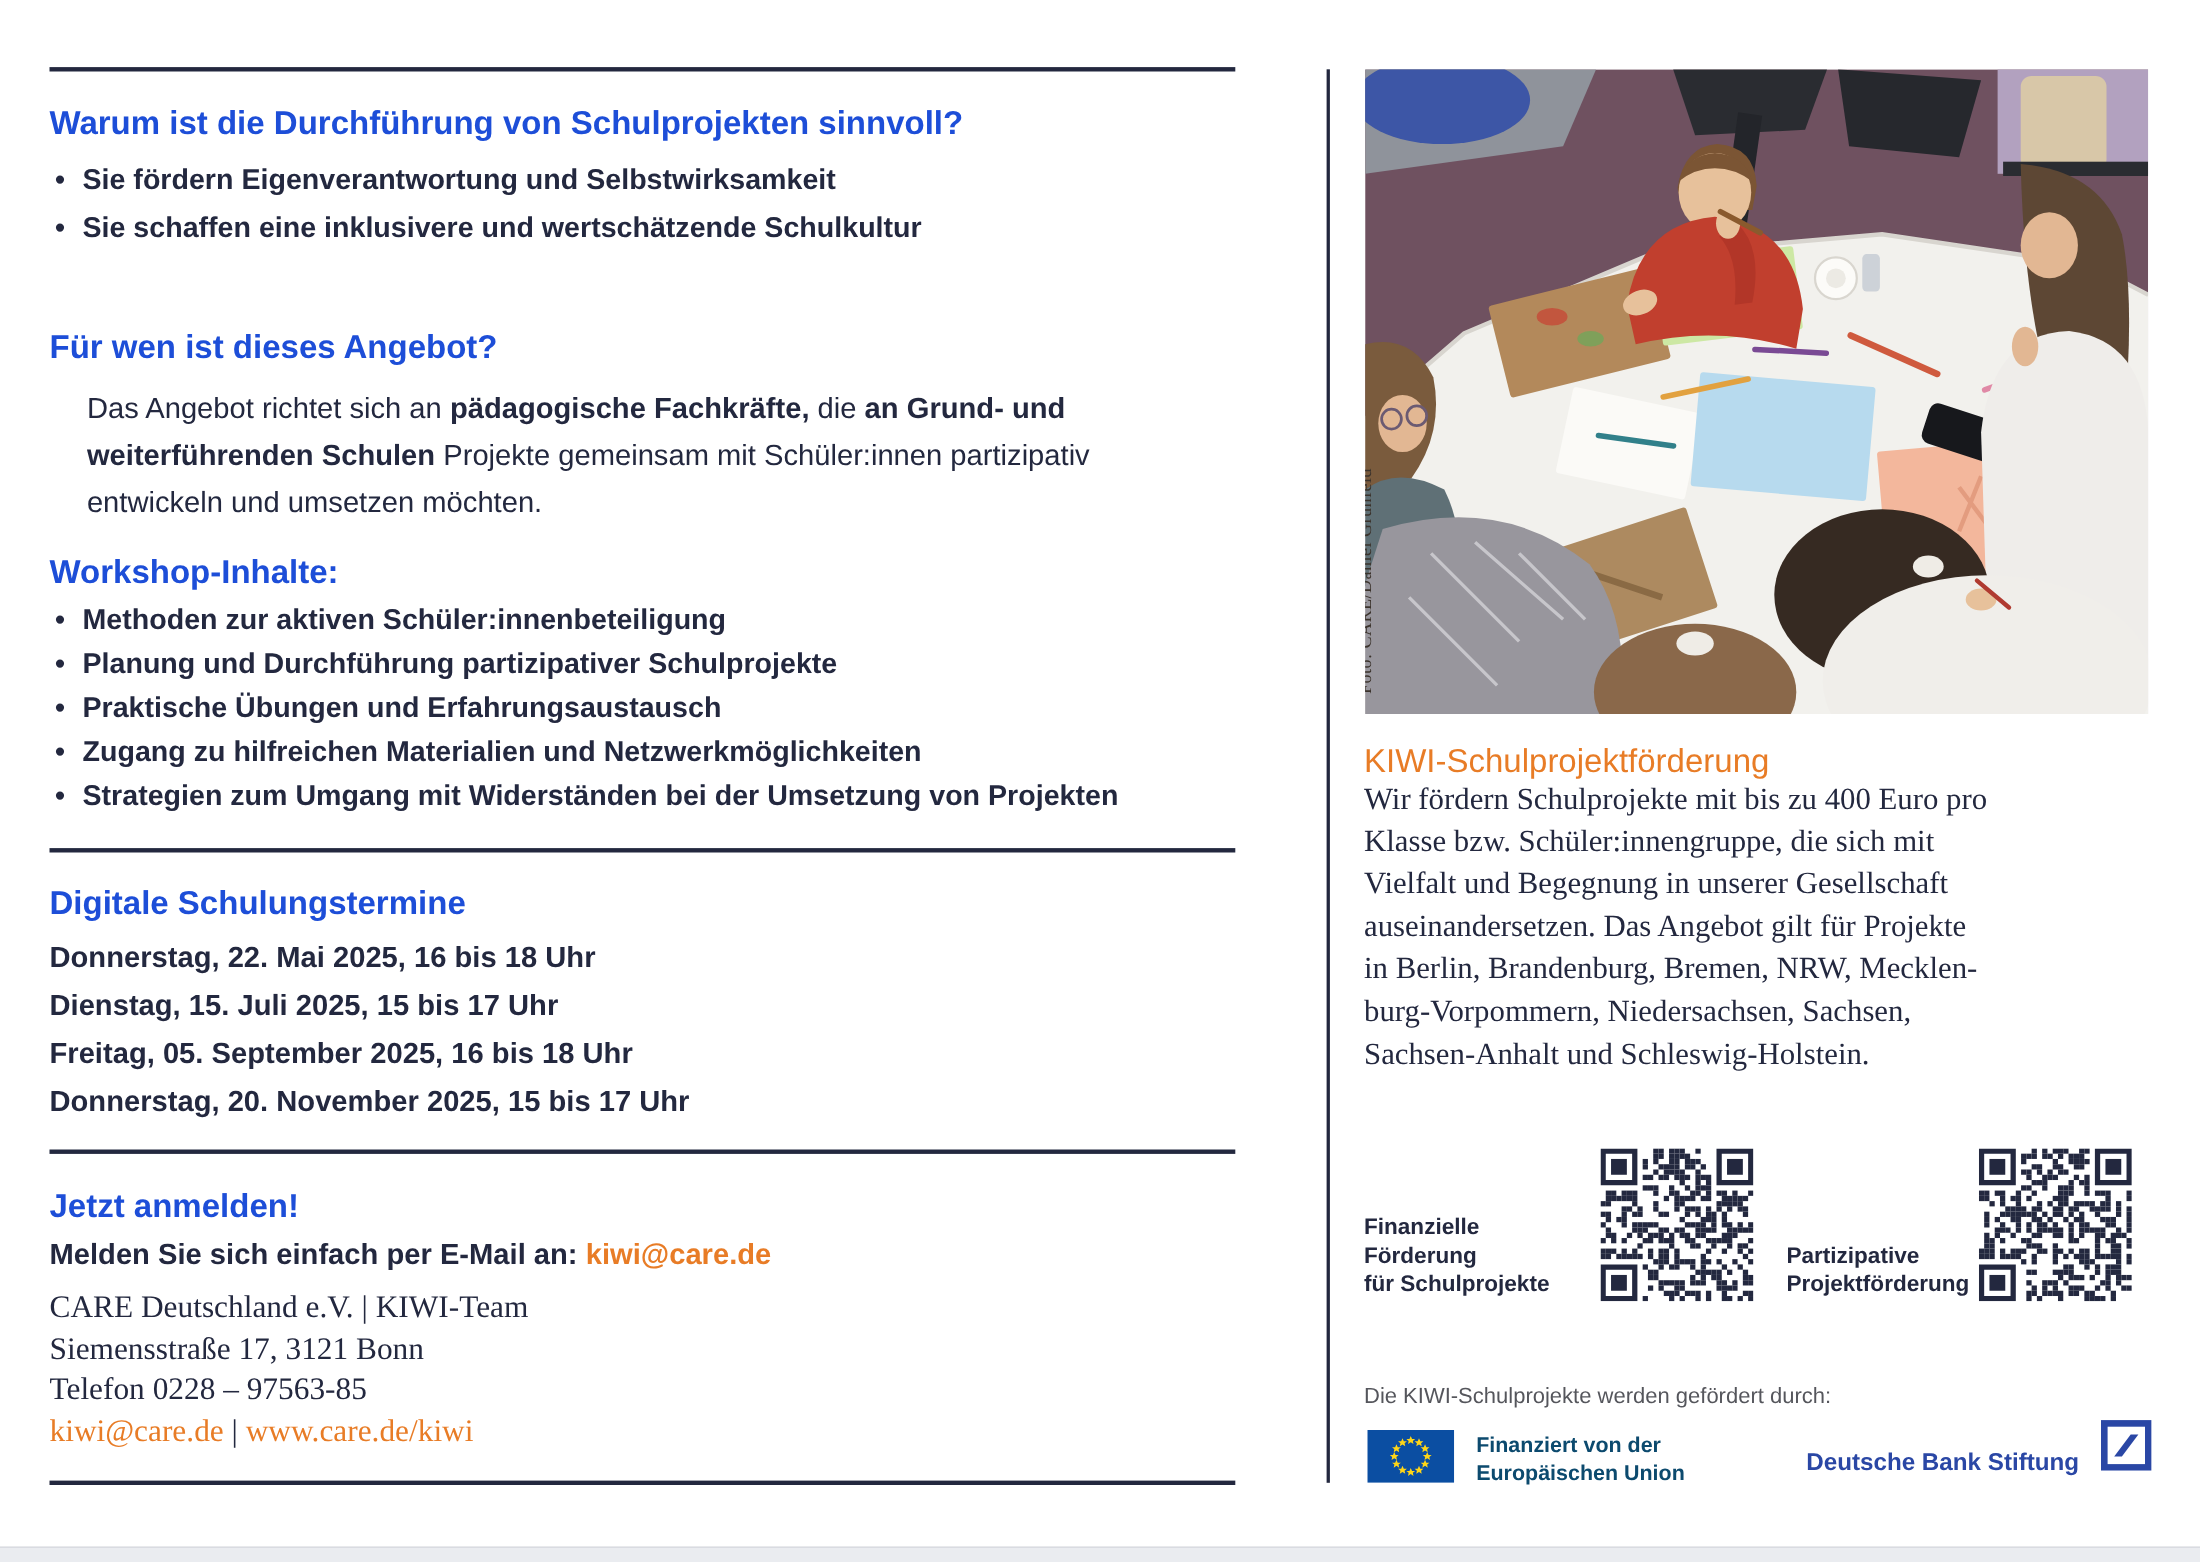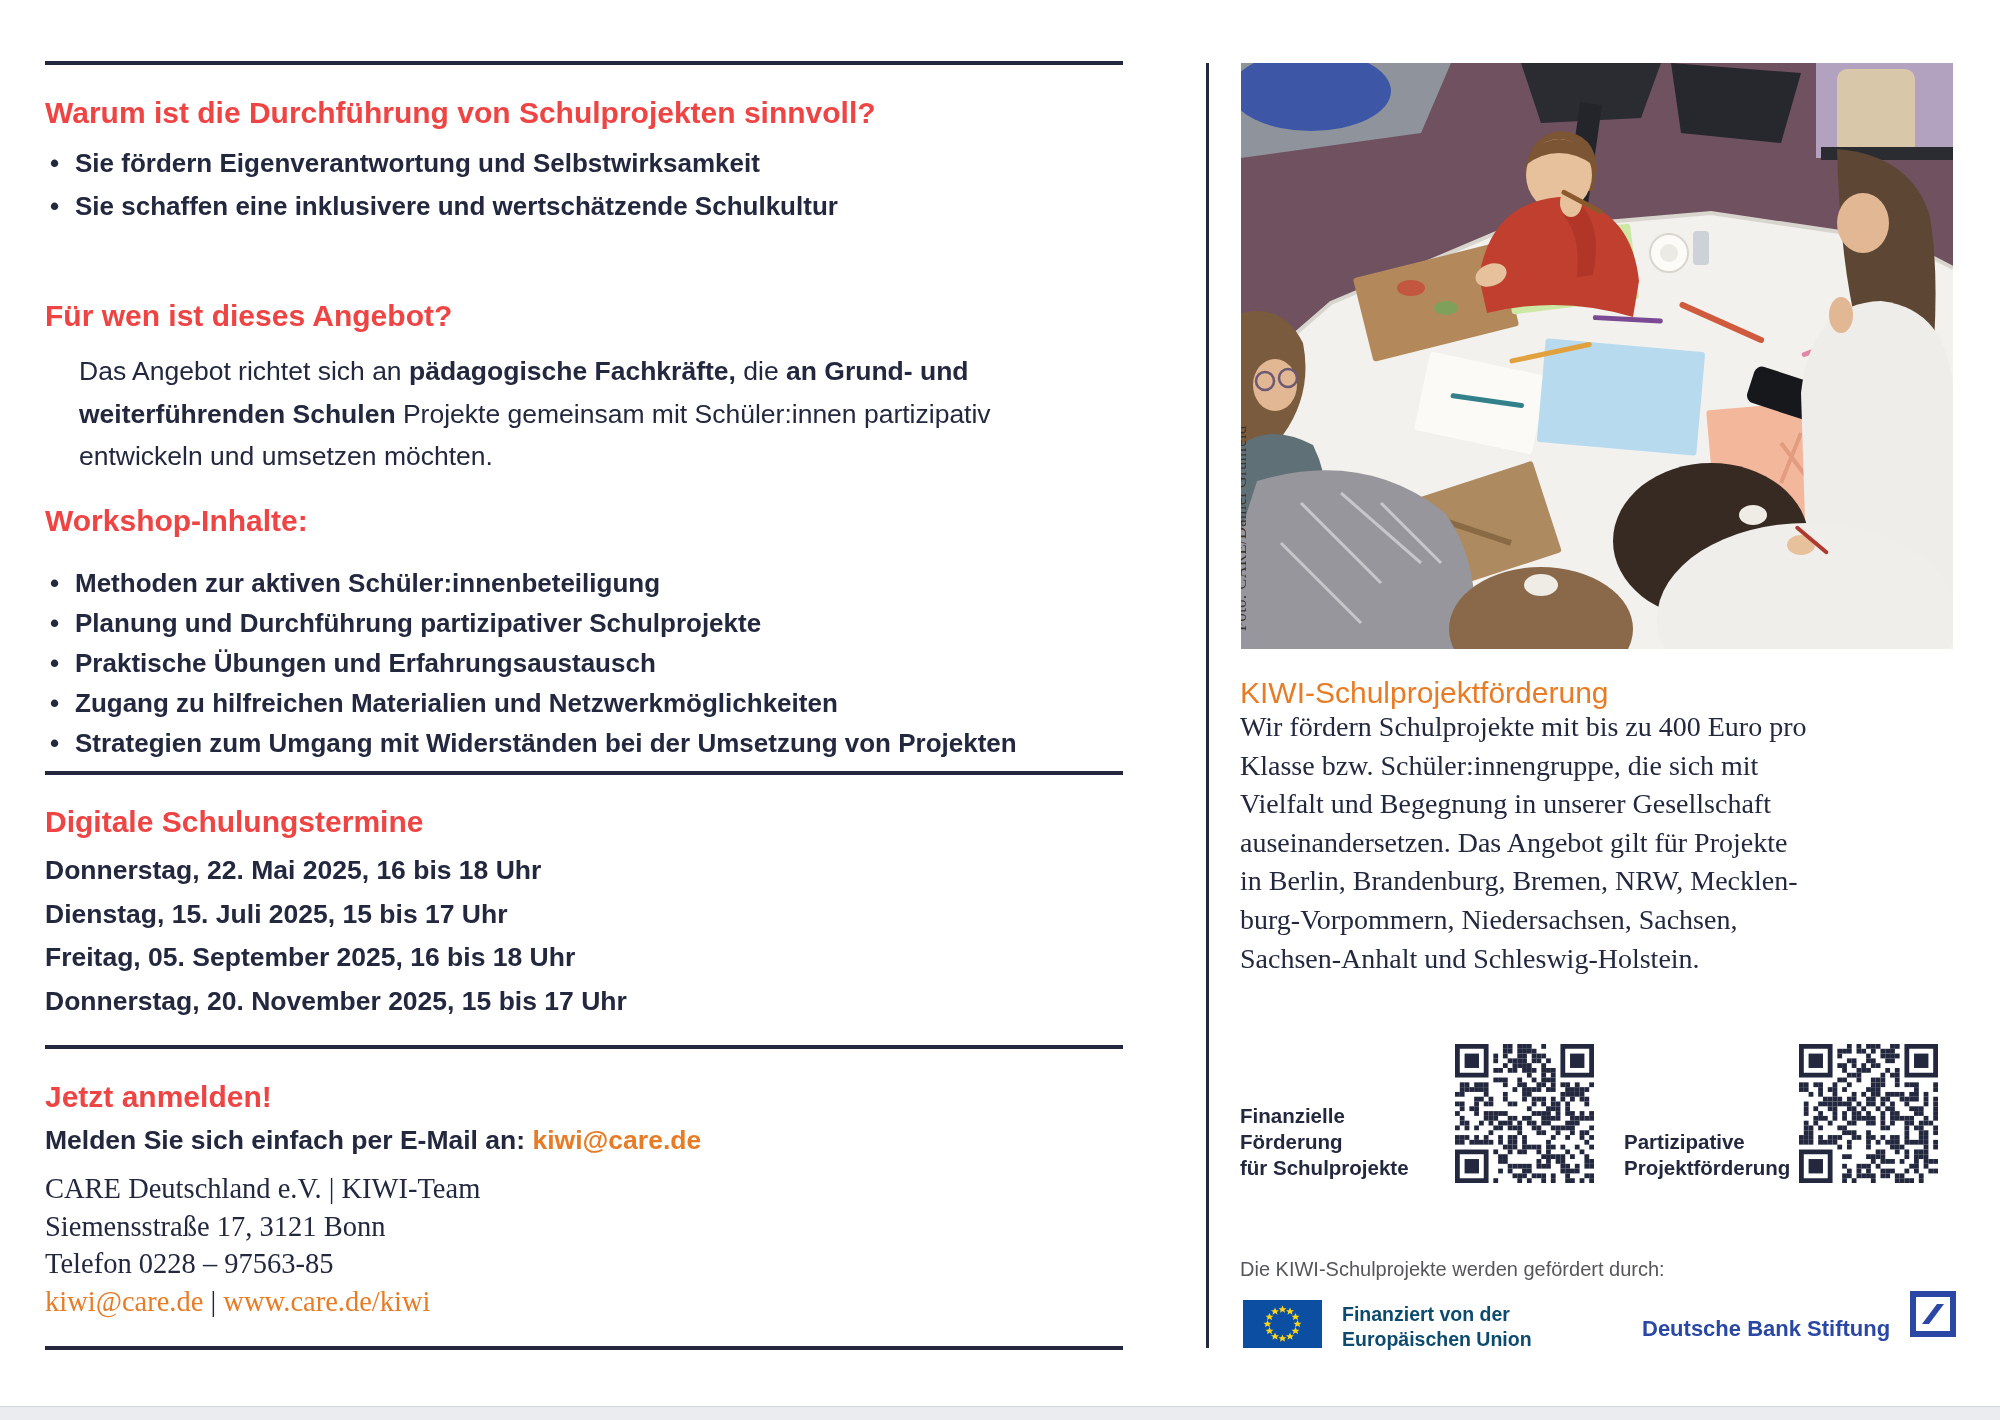--- a/index.html
+++ b/index.html
@@ -1,20 +1,20 @@
 <!DOCTYPE html>
 <html><head>
 <meta charset="utf-8">
 <style>
   html,body{margin:0;padding:0;background:#ffffff;}
   .page{position:relative;width:2000px;height:1420px;background:#fff;overflow:hidden;
         font-family:"Liberation Sans",sans-serif;color:#23283f;}
   .rule{position:absolute;left:45px;width:1078px;height:4px;background:#23283f;}
   .vdiv{position:absolute;left:1206px;top:63px;width:3px;height:1285px;background:#23283f;}
-  .h-orange{position:absolute;left:45px;color:#ef4444;font-weight:bold;font-size:30px;line-height:36px;}
+  .h-orange{position:absolute;left:45px;color:#1d4ed8;font-weight:bold;font-size:30px;line-height:36px;}
   .blist{position:absolute;left:45px;margin:0;padding:0;list-style:none;font-weight:bold;font-size:26px;}
   .blist li{position:relative;padding-left:30px;}
   .blist li::before{content:"•";position:absolute;left:5px;color:#23283f;}
   .lh43 li{line-height:43px;}
   .lh40 li{line-height:40px;}
   .para{position:absolute;left:45px;font-size:26.5px;line-height:42.5px;font-weight:normal;margin-left:34px;}
   .para .b{font-weight:bold;}
   .orange{color:#e87c26;}
   .navy{color:#23283f;}
   .dates{position:absolute;left:45px;font-weight:bold;font-size:26.5px;}
@@ -57,21 +57,21 @@
   <div class="h-orange" style="top:95px">Warum ist die Durchführung von Schulprojekten sinnvoll?</div>
   <ul class="blist lh43" style="top:142px">
       <li>Sie fördern Eigenverantwortung und Selbstwirksamkeit</li>
       <li>Sie schaffen eine inklusivere und wertschätzende Schulkultur</li>
     </ul>
 
   <div class="h-orange" style="top:298px">Für wen ist dieses Angebot?</div>
   <div class="para" style="top:350px;width:940px"><span>Das Angebot richtet sich an </span><span class="b">pädagogische Fachkräfte,</span><span> die </span><span class="b">an Grund- und weiterführenden Schulen</span><span> Projekte gemeinsam mit Schüler:innen partizipativ entwickeln und umsetzen möchten.</span></div>
 
   <div class="h-orange" style="top:503px">Workshop-Inhalte:</div>
-  <ul class="blist lh40" style="top:563px">
+  <ul class="blist lh40" style="top:543px">
       <li>Methoden zur aktiven Schüler:innenbeteiligung</li>
       <li>Planung und Durchführung partizipativer Schulprojekte</li>
       <li>Praktische Übungen und Erfahrungsaustausch</li>
       <li>Zugang zu hilfreichen Materialien und Netzwerkmöglichkeiten</li>
       <li>Strategien zum Umgang mit Widerständen bei der Umsetzung von Projekten</li>
     </ul>
 
   <div class="h-orange" style="top:804px">Digitale Schulungstermine</div>
   <div class="dates" style="top:849px">
       <div>Donnerstag, 22. Mai 2025, 16 bis 18 Uhr</div>

